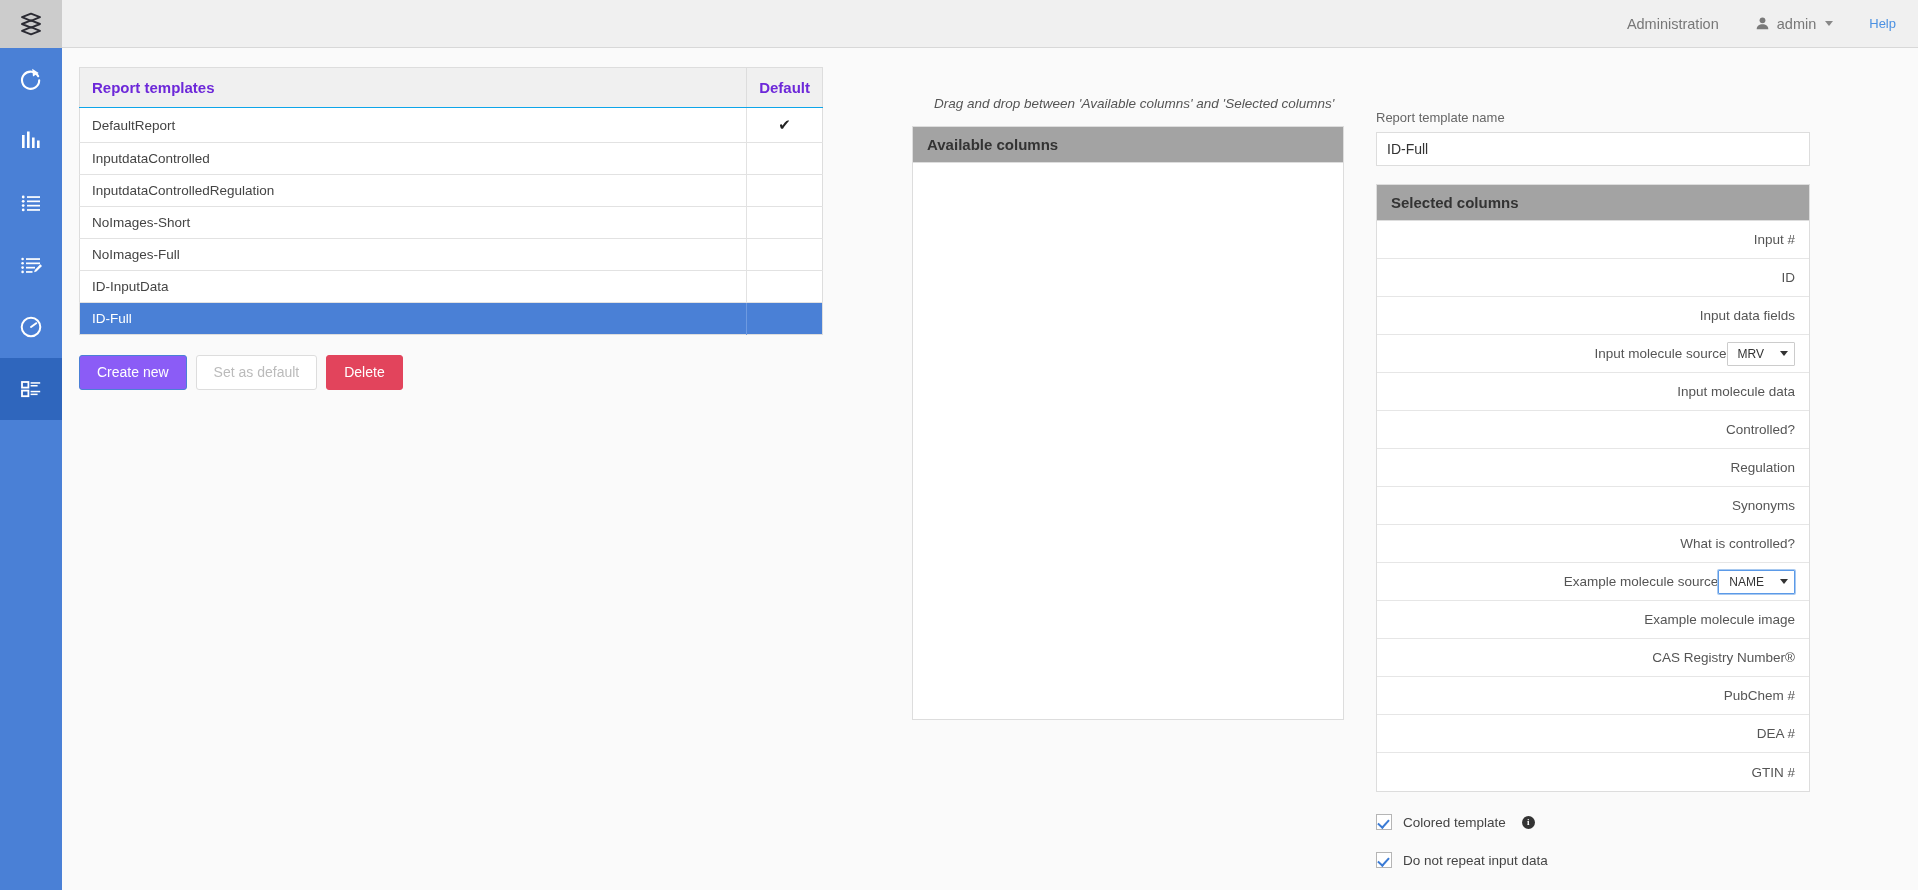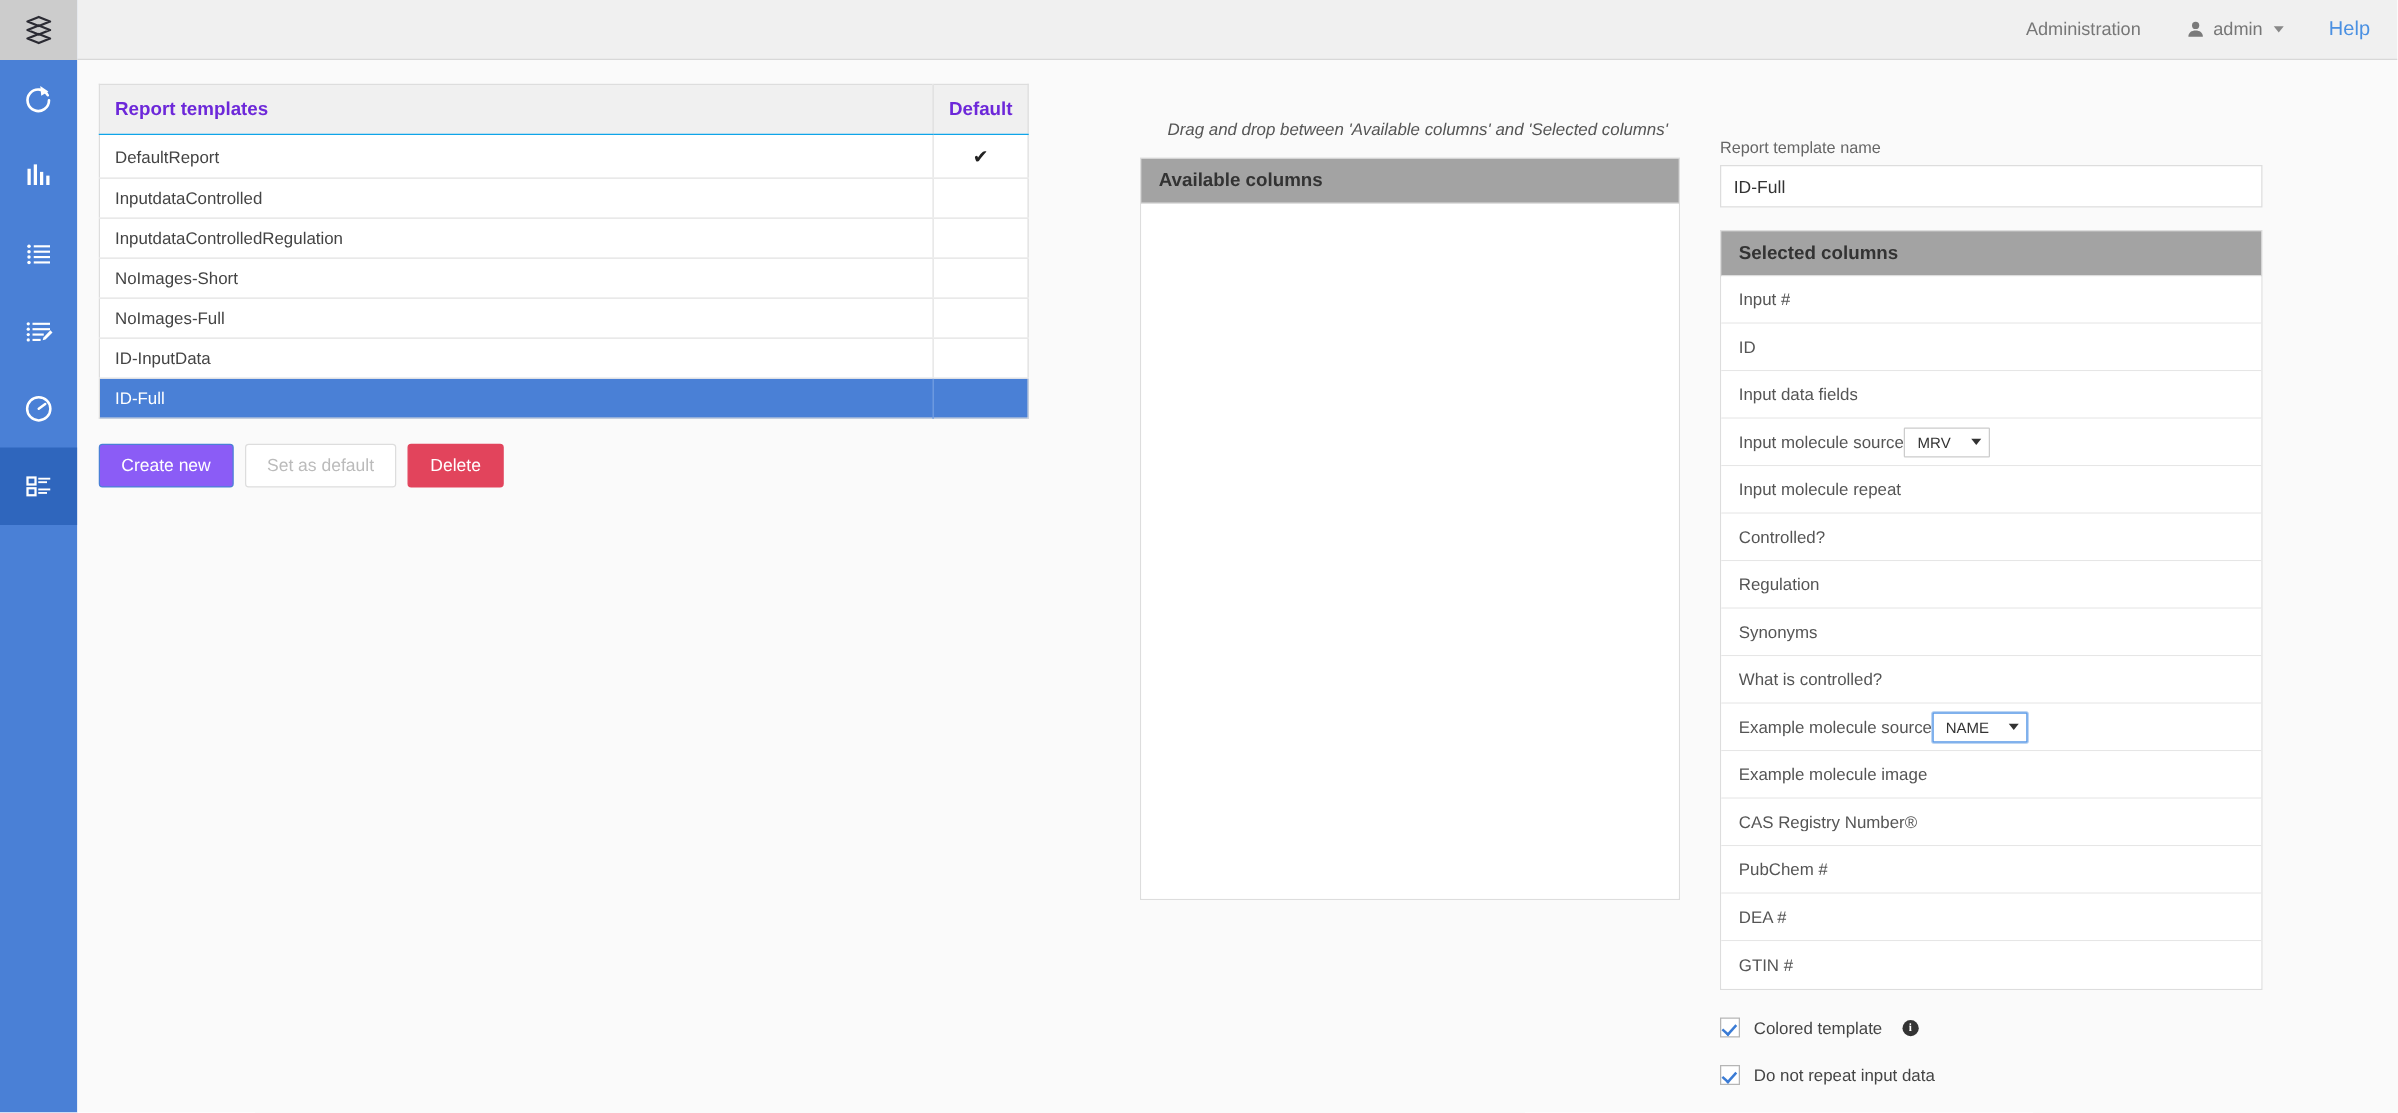--- a/index.html
+++ b/index.html
@@ -42,21 +42,21 @@
   }
   .topbar .tb-link {
     color: #777777; font-size: 14.5px; text-decoration: none;
     padding: 0 18px; cursor: pointer; white-space: nowrap;
   }
   .topbar .tb-user {
     display: flex; align-items: center; gap: 7px;
     color: #777777; font-size: 14.5px; padding: 0 18px; cursor: pointer;
   }
   .topbar .tb-help {
-    color: #4a90e2; font-size: 16px; padding-left: 18px; cursor: pointer;
+    color: #4a90e2; font-size: 13px; padding-left: 18px; cursor: pointer;
   }
   .caret-down {
     width: 0; height: 0; border-left: 4.5px solid transparent;
     border-right: 4.5px solid transparent; border-top: 5px solid #888888;
     display: inline-block; margin-left: 2px;
   }
 
   .content {
     flex: 1; position: relative;
     background: #fafafa;
@@ -132,21 +132,21 @@
     background: #ffffff; font-size: 14px; color: #333333;
     padding: 0 10px; outline: none;
     font-family: "Liberation Sans", sans-serif;
   }
 
   .sel-panel { margin-top: 18px; border: 1px solid #dddddd; background: #ffffff; }
   .sel-row {
     border-bottom: 1px solid #e6e6e6;
     height: 38px; display: flex; align-items: center;
     padding: 0 14px; font-size: 13.5px; color: #555555;
-    justify-content: flex-start; cursor: move; background: #ffffff;
+    justify-content: flex-end; cursor: move; background: #ffffff;
   }
   .sel-row:last-child { border-bottom: none; }
   .sel-row .sel-label { white-space: nowrap; overflow: hidden; text-overflow: ellipsis; }
   .mini-select {
     height: 24px; min-width: 62px; border: 1px solid #cccccc;
     background: #ffffff; font-size: 12px; color: #333333;
     display: flex; align-items: center; justify-content: space-between;
     padding: 0 6px 0 10px; gap: 16px; cursor: pointer; border-radius: 1px;
   }
   .mini-select.focused { border: 1px solid #5b9ae8; box-shadow: 0 0 0 1px #a8c9f0; }
@@ -352,21 +352,21 @@
                   <span class="sel-label">Input data fields</span>
                 </div>
                 <div class="sel-row">
                   <span class="sel-label">Input molecule source</span>
                   <span class="mini-select">
                     <span>MRV</span>
                     <span class="mcaret"></span>
                   </span>
                 </div>
                 <div class="sel-row">
-                  <span class="sel-label">Input molecule repeat</span>
+                  <span class="sel-label">Input molecule data</span>
                 </div>
                 <div class="sel-row">
                   <span class="sel-label">Controlled?</span>
                 </div>
                 <div class="sel-row">
                   <span class="sel-label">Regulation</span>
                 </div>
                 <div class="sel-row">
                   <span class="sel-label">Synonyms</span>
                 </div>

